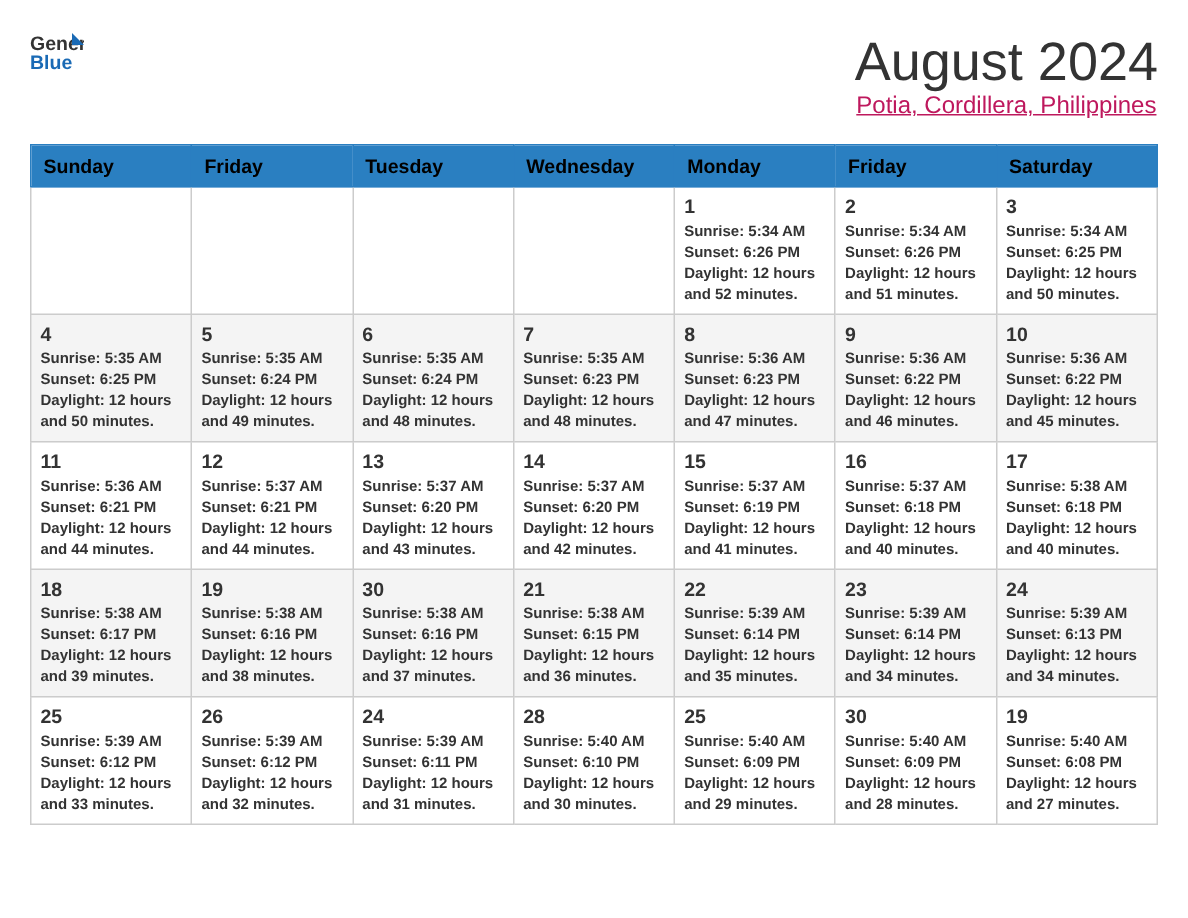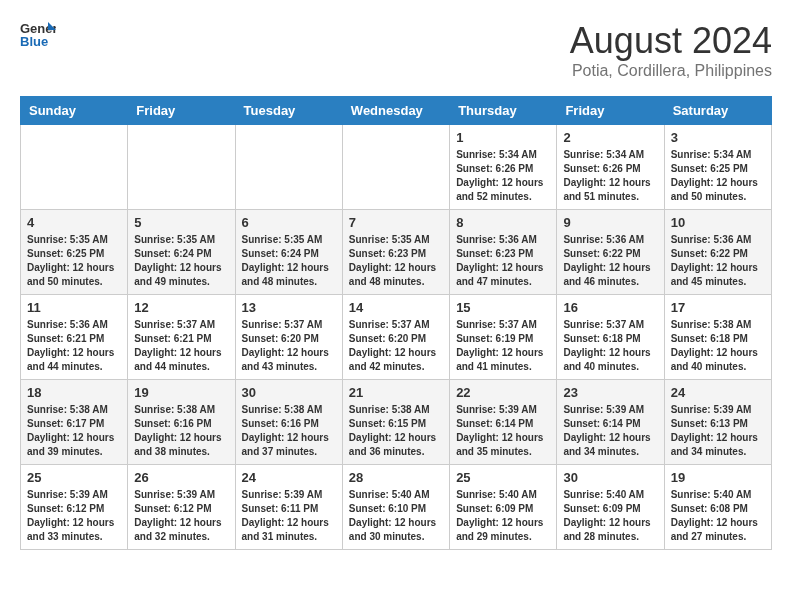--- a/index.html
+++ b/index.html
@@ -19,39 +19,40 @@
     .logo {
       display: flex;
       align-items: center;
       gap: 4px;
     }
     .logo-icon {
       width: 36px;
       height: 28px;
     }
     .title-block {
-      text-align: right;
+      text-align: center;
     }
     .month-year {
       font-size: 36px;
       font-weight: 300;
       color: #333;
     }
     .location {
       font-size: 16px;
-      color: #737373;
+      color: #be185d;
+      text-decoration: underline;
     }
     .calendar {
       width: 100%;
       border-collapse: collapse;
       border: 1px solid #ccc;
     }
     .calendar th {
       background-color: #2a7fc1;
-      color: #ffffff;
+      color: #000000;
       text-align: left;
       padding: 6px 8px;
       font-size: 13px;
       font-weight: bold;
       border: 1px solid #2a7fc1;
     }
     .calendar td {
       vertical-align: top;
       padding: 5px 6px;
       border: 1px solid #ccc;
@@ -103,21 +104,21 @@
   </div>
 </div>
 
 <table class="calendar">
   <thead>
     <tr>
     <th>Sunday</th>
         <th>Friday</th>
         <th>Tuesday</th>
         <th>Wednesday</th>
-        <th>Thursday</th>
+        <th>Monday</th>
         <th>Friday</th>
         <th>Saturday</th>
       </tr>
   </thead>
   <tbody id="calendar-body">
   <tr class="week-row">
         <td class="empty-cell"></td>
         <td class="empty-cell"></td>
         <td class="empty-cell"></td>
         <td class="empty-cell"></td>

